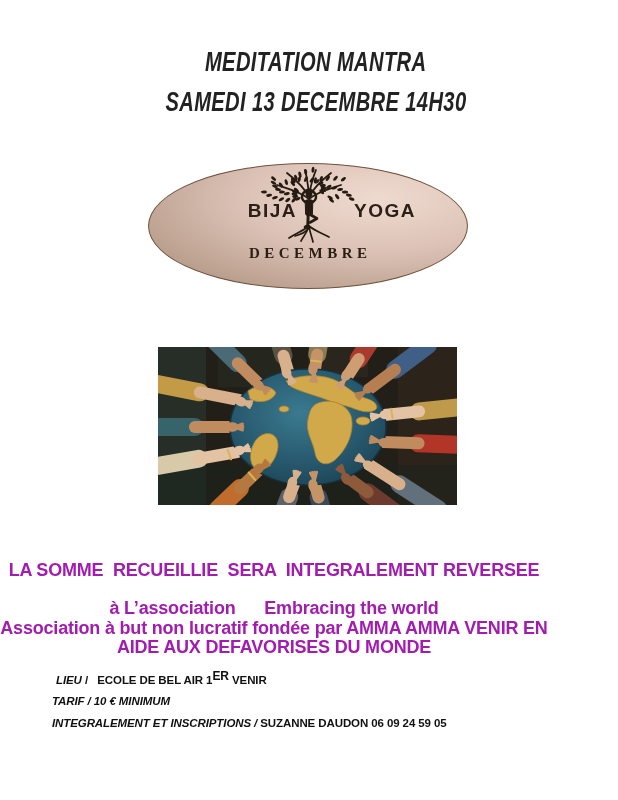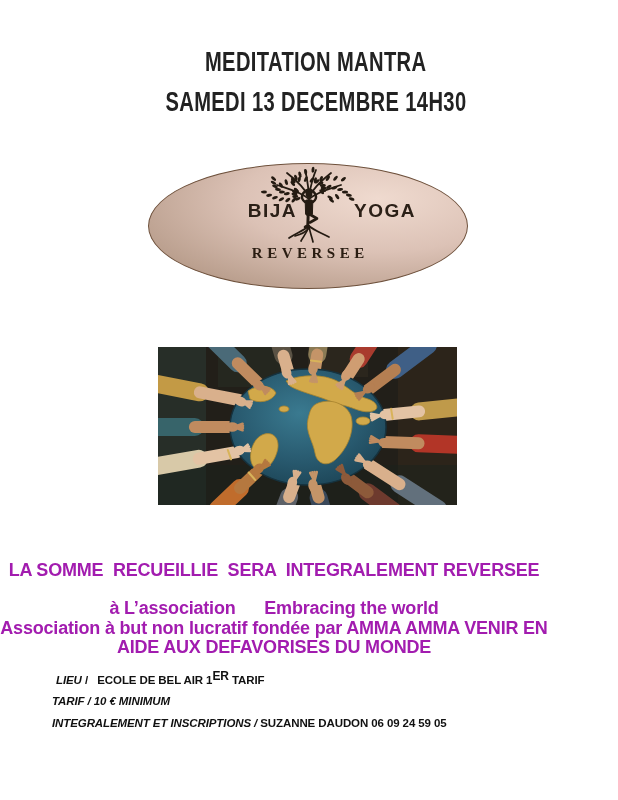--- a/index.html
+++ b/index.html
@@ -10,21 +10,21 @@
     overflow:hidden;
     font-family:"Liberation Sans", sans-serif;
     color:#1a1a1a;
     margin:0 auto;
   }
   
   .title-line{
     position:absolute;left:0;width:100%;
     text-align:center;text-indent:8px;
     font-weight:bold;font-size:28px;line-height:28px;
-    color:#222;letter-spacing:.5px;white-space:nowrap;
+    color:#222;letter-spacing:.5px;white-space:nowrap;font-style:italic;
   }
   .title-line .squeeze{display:inline-block;transform:scaleX(.72);transform-origin:50% 50%;}
   .title-1{top:48px;}
   .title-2{top:88px;}
 
   
   .logo-oval{
     position:absolute;left:148px;top:163px;width:320px;height:126px;
     border-radius:50%;
     border:1px solid #6e513c;
@@ -158,21 +158,21 @@
       <g id="roots" stroke="#241b12" fill="none" stroke-width="1.7" stroke-linecap="round">
         <path d="M70,61 C64,66 57,68 50,73"></path>
         <path d="M70,61 C68,68 64,72 62,76"></path>
         <path d="M70,61 C71,68 73,72 74,77"></path>
         <path d="M70,61 C76,66 83,68 90,72"></path>
         <path d="M70,63 C66,68 60,70 56,71"></path>
       </g>
     </svg>
     <span class="logo-word bija">BIJA</span>
     <span class="logo-word yoga">YOGA</span>
-    <div class="logo-city">REVERSEE</div>
+    <div class="logo-city">DECEMBRE</div>
   </div>
 
   <div class="world-image">
     <svg id="worldsvg" width="299" height="158" viewBox="0 0 299 158">
       <defs>
         <radialGradient id="ocean" cx="45%" cy="38%" r="70%">
           <stop offset="0%" stop-color="#3a7a90"></stop>
           <stop offset="60%" stop-color="#28596e"></stop>
           <stop offset="100%" stop-color="#1b4253"></stop>
         </radialGradient>
@@ -310,17 +310,17 @@
           <line x1="84.72497111882302" y1="54.45759739432205" x2="91.51974813119708" y2="60.637728671285444" stroke="#d9b08c" stroke-width="2.6" stroke-linecap="round"></line>
         </g>
     </svg>
   </div>
 
   <div class="message-line msg-1">LA SOMME  RECUEILLIE  SERA  INTEGRALEMENT REVERSEE</div>
   <div class="message-line msg-2">à L’association      Embracing the world</div>
   <div class="message-line msg-3">Association à but non lucratif fondée par AMMA AMMA VENIR EN</div>
   <div class="message-line msg-4">AIDE AUX DEFAVORISES DU MONDE</div>
 
-  <div class="detail-line det-lieu"><span class="it">LIEU</span><span> /   </span><span>ECOLE DE BEL AIR 1</span><span class="sup">ER</span><span> TARIF</span></div>
+  <div class="detail-line det-lieu"><span class="it">LIEU</span><span> /   </span><span>ECOLE DE BEL AIR 1</span><span class="sup">ER</span><span> VENIR</span></div>
   <div class="detail-line det-tarif">TARIF / 10 € MINIMUM</div>
   <div class="detail-line det-contact"><span class="it">INTEGRALEMENT ET INSCRIPTIONS / </span><span>SUZANNE DAUDON 06 09 24 59 05</span></div>
 
 </div>
 
 </body></html>

